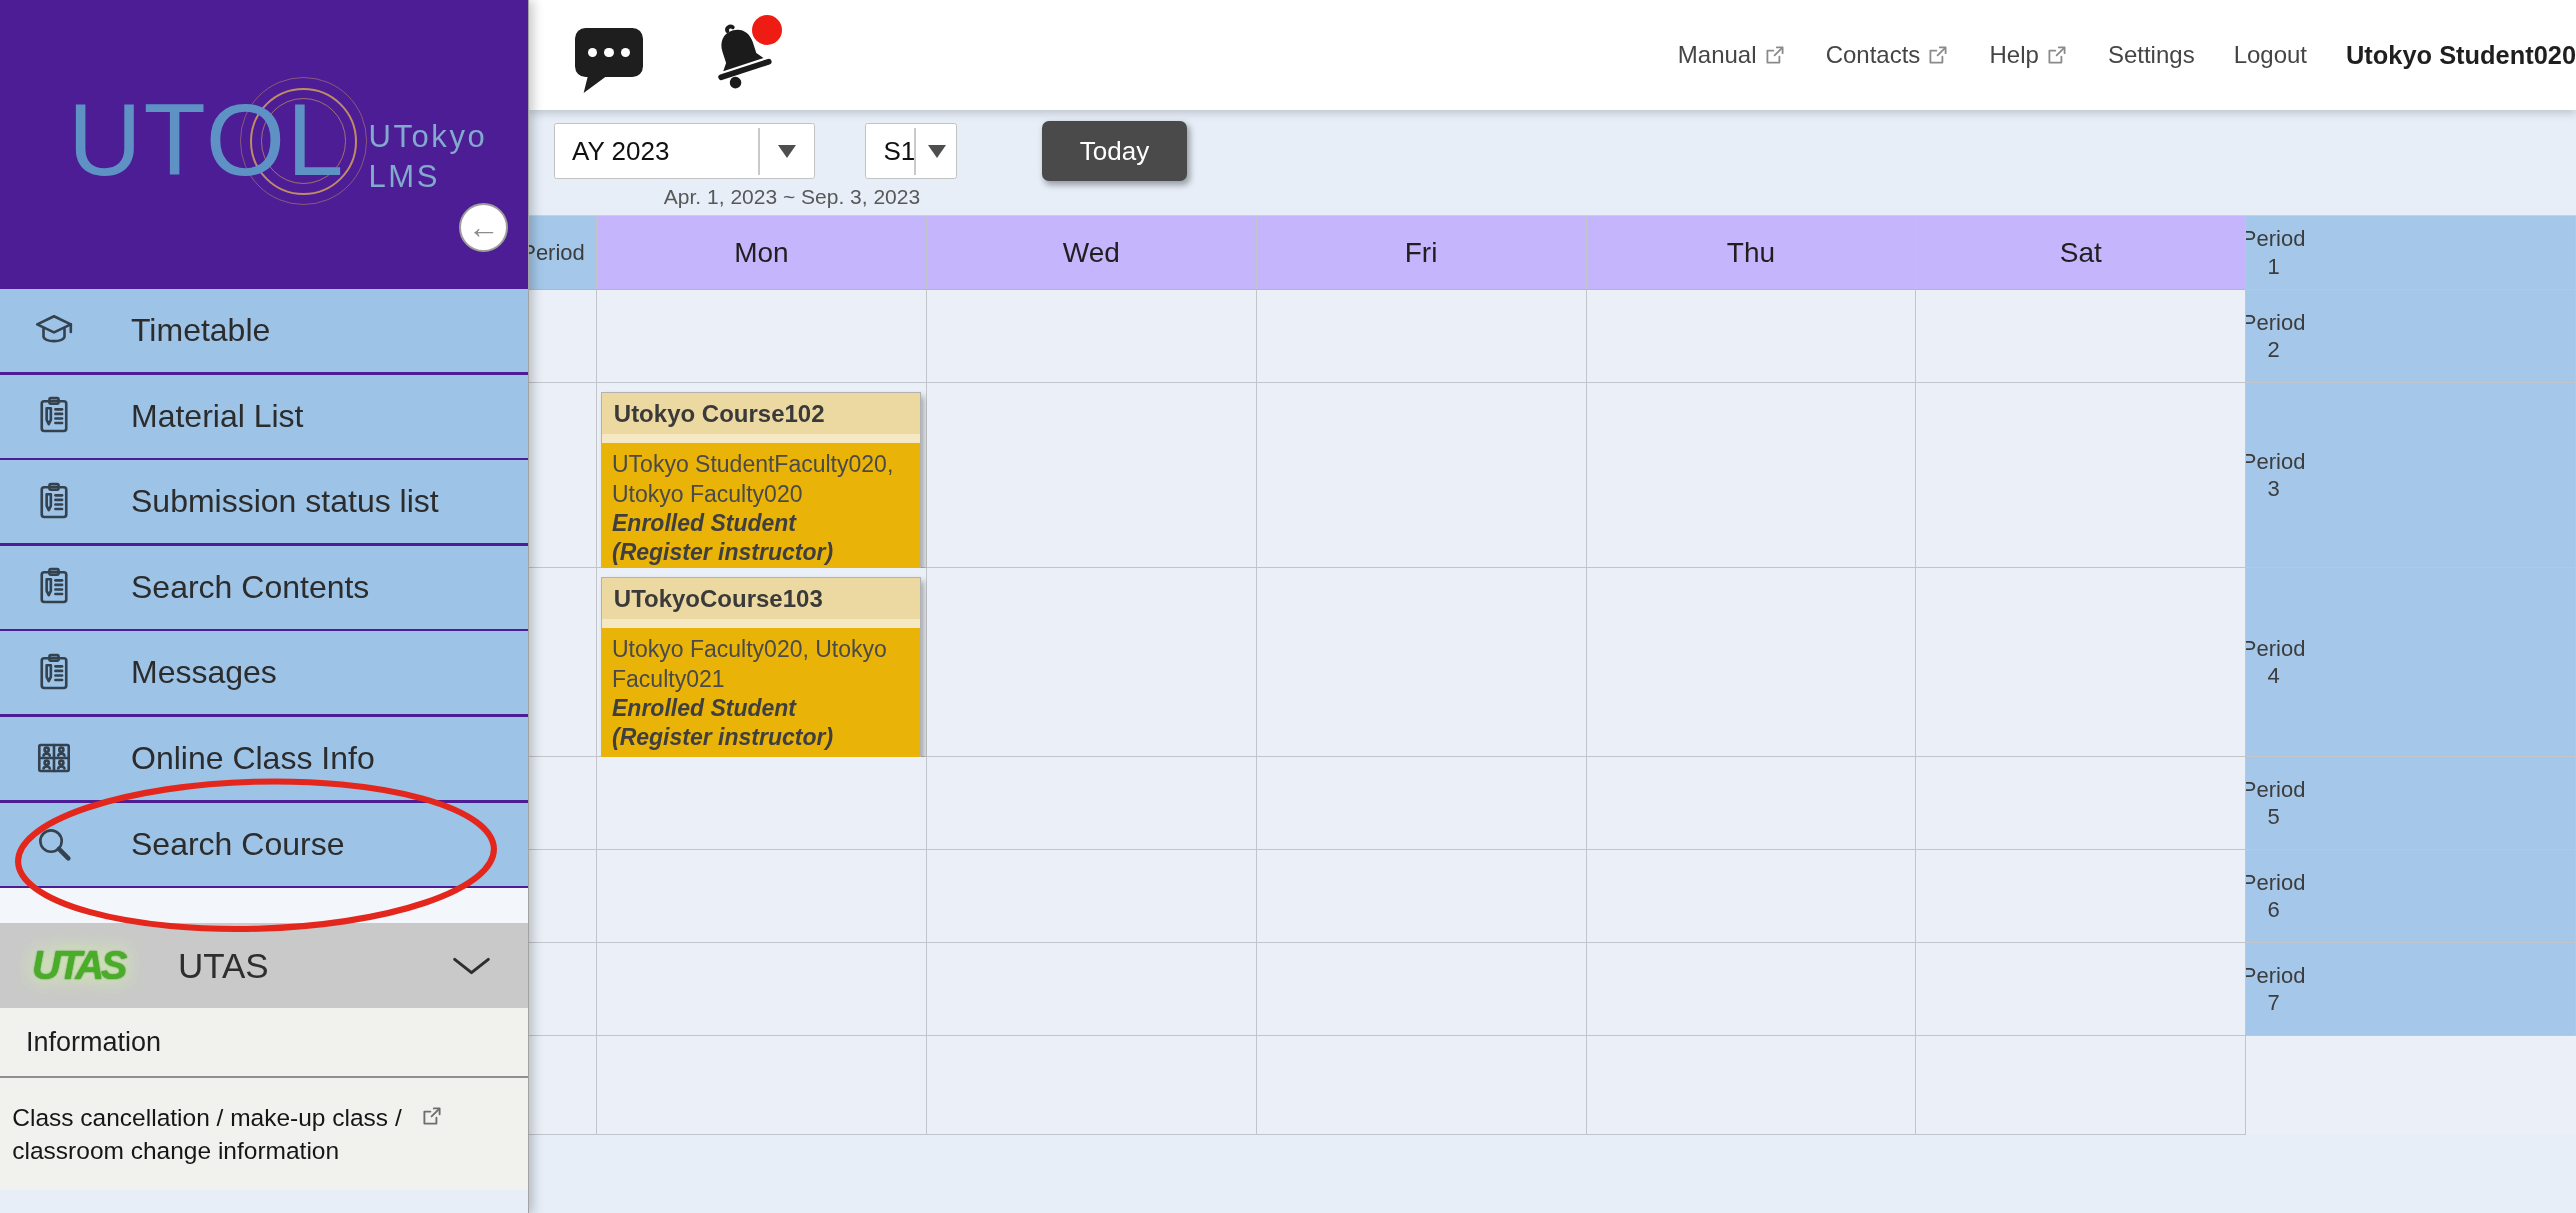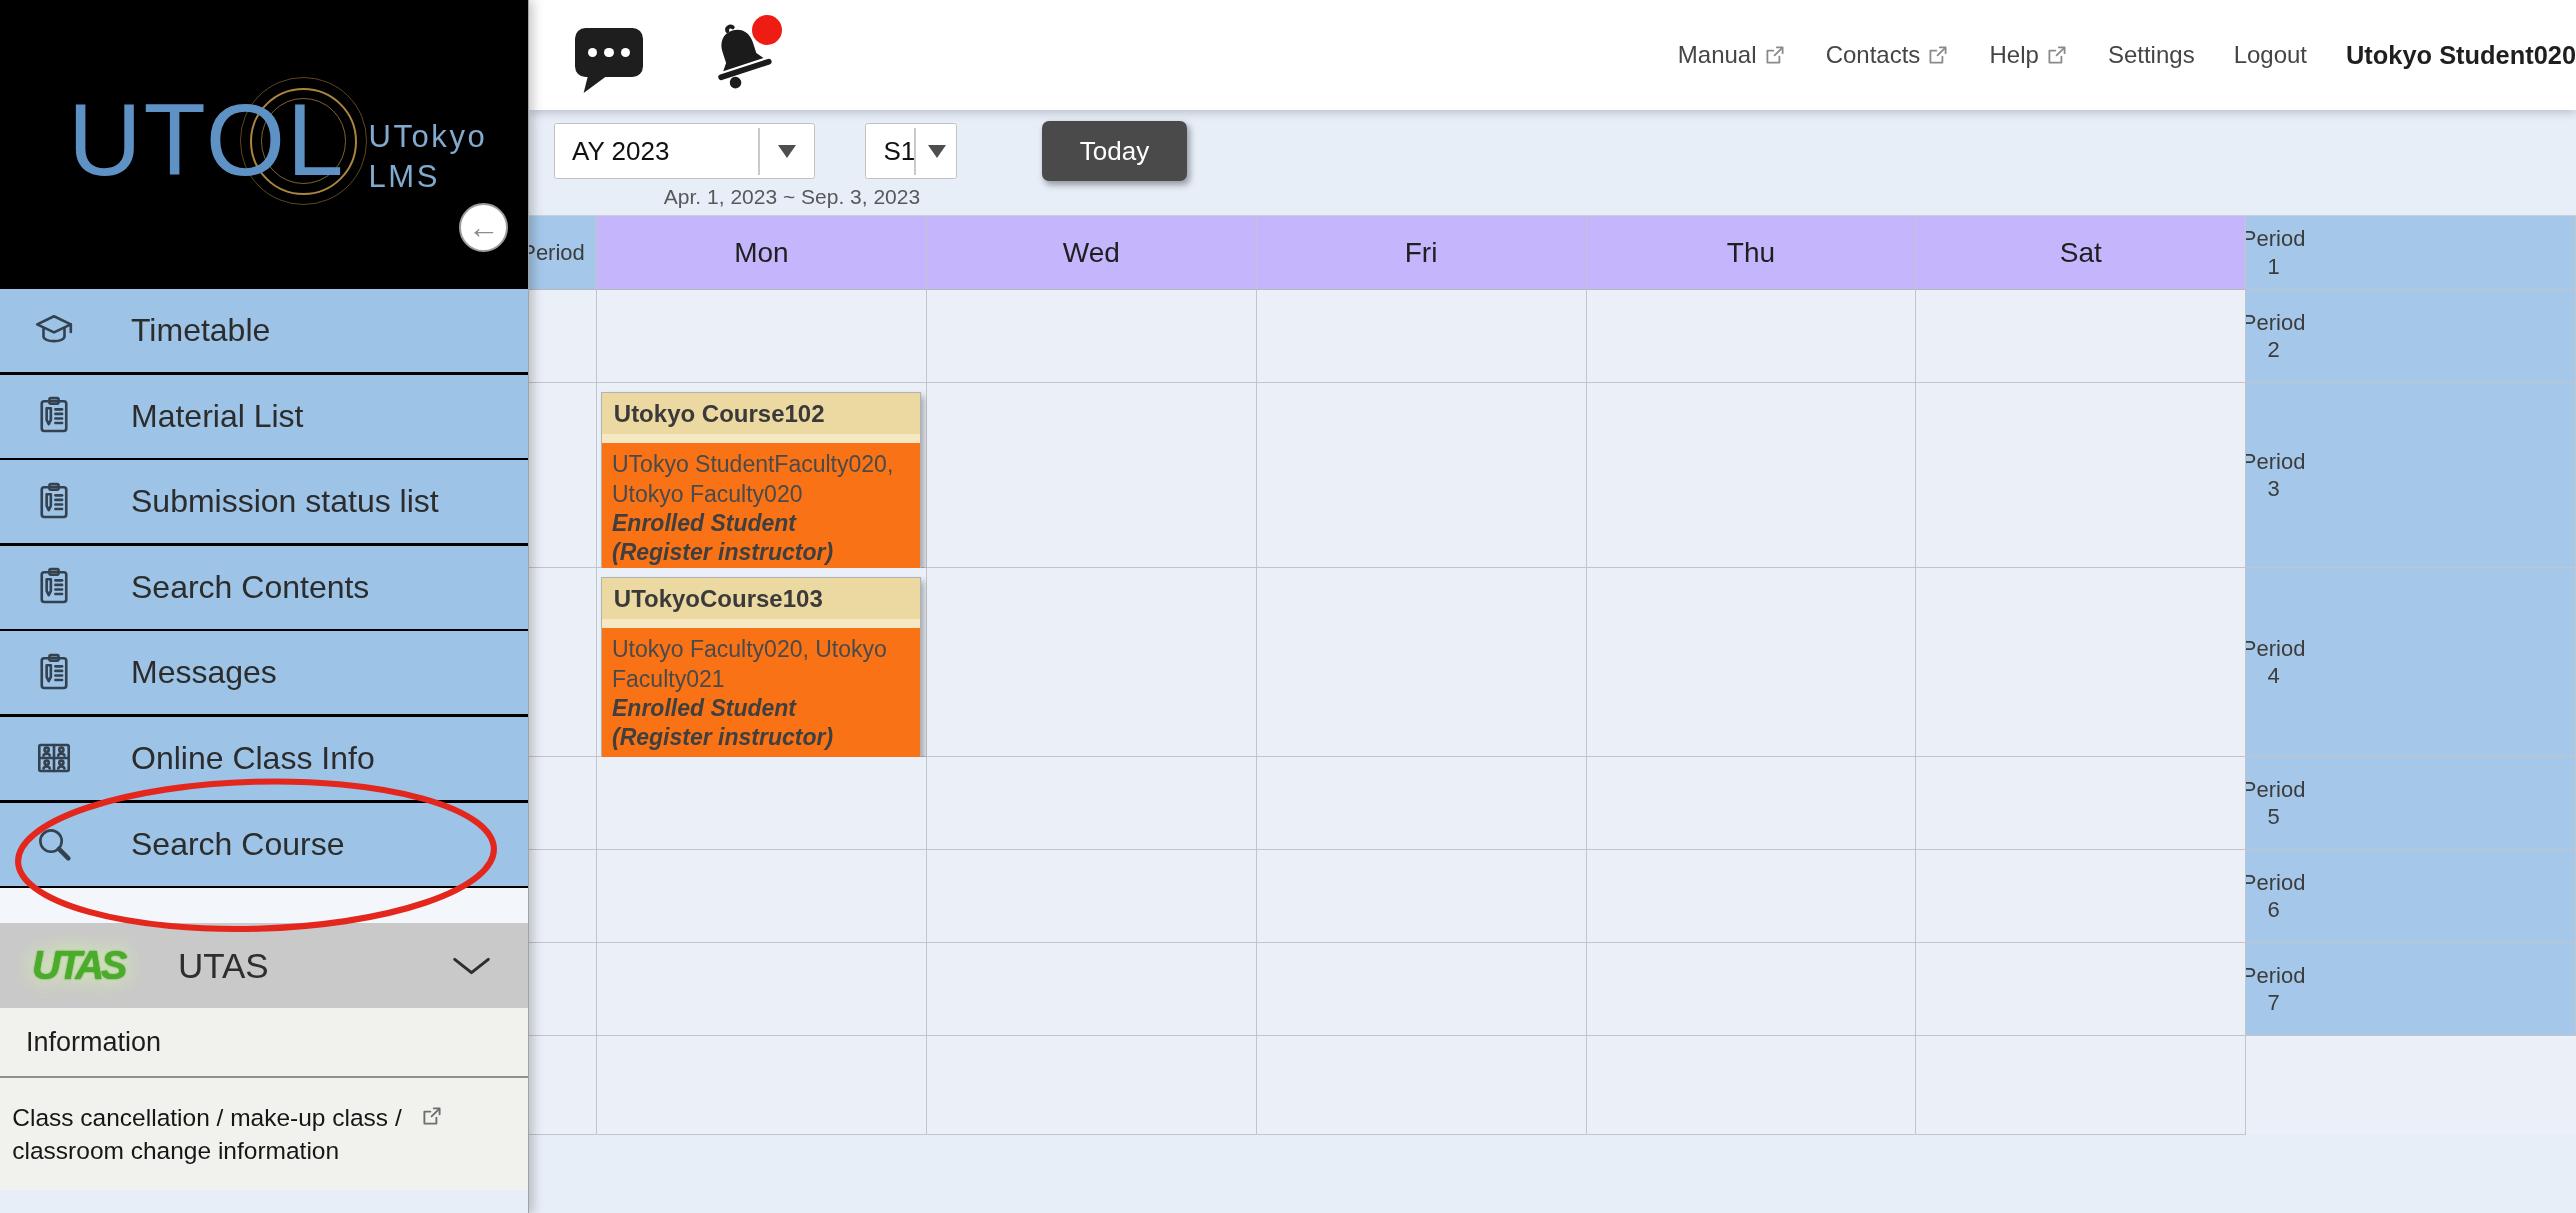--- a/index.html
+++ b/index.html
@@ -8,21 +8,21 @@
     position: relative;
     font-family: "Liberation Sans", "DejaVu Sans", sans-serif;
     background: #e7eef8;
     overflow: hidden;
     color: #222;
   }
 
   
   .sidebar {
     position: absolute; left: 0; top: 0; width: 529px; height: 1214px;
-    background: #000000;
+    background: #4c1d95;
     border-right: 1.8px solid #a3a3a3;
     box-shadow: 4.4px 0 10.5px rgba(0,0,0,.22);
     z-index: 30;
     display: flex; flex-direction: column;
   }
   .logo-area { position: relative; height: 289px; flex: 0 0 auto; }
   .logo-wrap { position: absolute; left: 68px; top: 77px; display: flex; }
   .logo-rings { position: absolute; left: 182px; top: 10.5px; width: 107px; height: 107px;
     border: 2.6px solid rgba(230,178,84,.75); border-radius: 50%; }
   .logo-rings::before { content:""; position:absolute; inset:8.8px; border:1.8px solid rgba(230,178,84,.55); border-radius:50%; }
@@ -126,21 +126,21 @@
   .hcell.period-h { background: #a5c8ea; overflow: hidden; color: #3c3c3c; font-size: 22px; }
   .hcell.period-h span { display: block; width: 93px; margin-left: -19px; text-align: center; }
   .pcell { background: #a5c8ea; border-right: 0.9px solid #c2c5c9; border-bottom: 0.9px solid #c2c5c9;
     overflow: hidden; display: flex; flex-direction: column; justify-content: center; }
   .pcell span { display: block; width: 93px; margin-left: -19px; text-align: center;
     font-size: 22px; line-height: 1.25; color: #3c3c3c; }
   .cell { background: #ebf0f8; border-right: 0.9px solid #c2c5c9; border-bottom: 0.9px solid #c2c5c9;
     position: relative; }
 
   .course-card { position: absolute; left: 3.5px; right: 5.3px; top: 8.8px;
-    background: #f97316; border: 0.9px solid #b2b2b2;
+    background: #eab308; border: 0.9px solid #b2b2b2;
     box-shadow: 3.5px 3.5px 6.1px rgba(0,0,0,.30); cursor: pointer; }
   .cc-title { background: #ecd8a1; padding: 7px 12.3px 6.1px; font-size: 24px; font-weight: bold;
     color: #3a3a3a; white-space: nowrap; overflow: hidden; }
   .cc-strip { height: 9.6px; background: #f5e8c3; }
   .cc-body { padding: 7px 10.5px 10.5px; font-size: 23px; line-height: 1.27; color: #4a4a4a; }
   .cc-role { font-weight: bold; font-style: italic; color: #3f3f3f; }
 
   .icon-stroke { stroke: #34424f; fill: none; stroke-width: 1.5; stroke-linecap: round; stroke-linejoin: round; }
 </style>
 </head>

